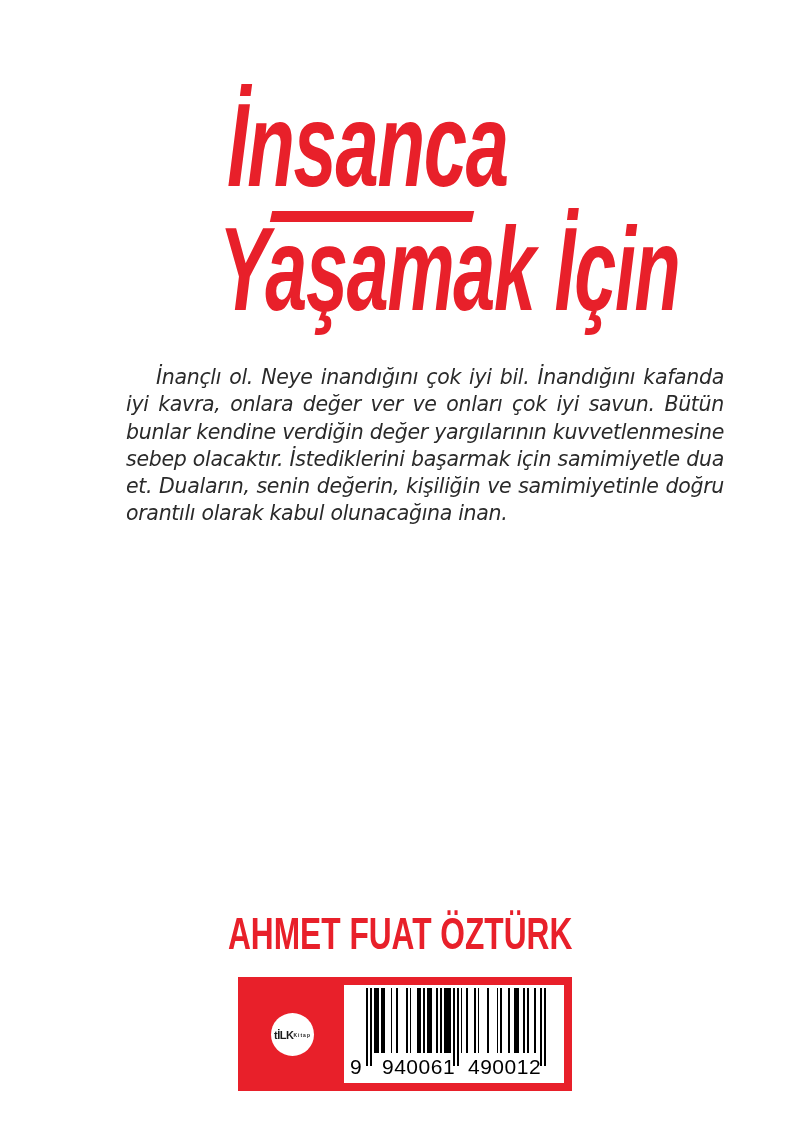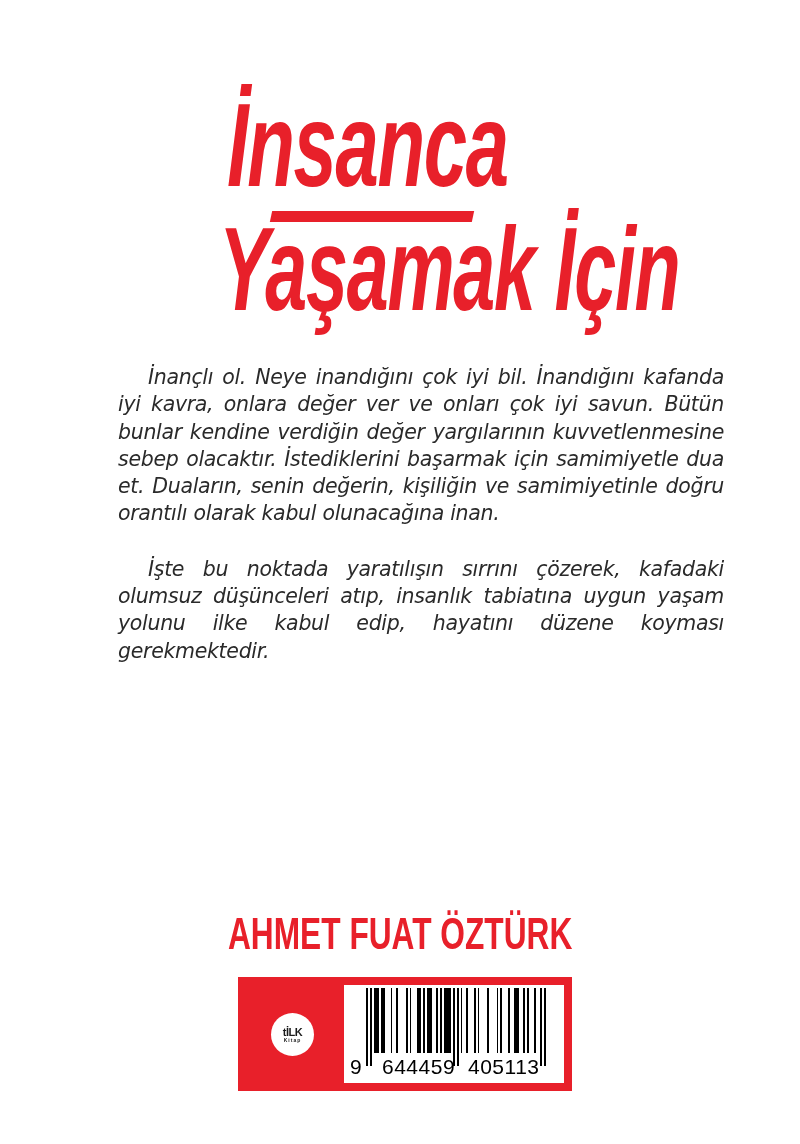--- a/index.html
+++ b/index.html
@@ -63,21 +63,21 @@
       font-family: "DejaVu Sans", sans-serif;
       font-style: italic;
       font-weight: 300;
       font-size: 20.5px;
       line-height: 27.3px;
       color: #2a2a2a;
       text-align: justify;
       letter-spacing: -0.3px;
     }
     .body-text p {
-      margin: 0 0 28px 8px;
+      margin: 0 0 28px 16px;
       text-indent: 30px;
     }
     .author {
       position: absolute;
       left: 0;
       top: 910px;
       width: 800px;
       text-align: center;
       font-family: "Liberation Sans", sans-serif;
       font-weight: bold;
@@ -101,21 +101,21 @@
     }
     .publisher-logo {
       position: absolute;
       left: 271px;
       top: 1013px;
       width: 43px;
       height: 43px;
       border-radius: 50%;
       background: #ffffff;
       display: flex;
-      flex-direction: column;
+      flex-direction: row;
       align-items: center;
       justify-content: center;
     }
     .logo-main {
       font-family: "Liberation Sans", sans-serif;
       font-weight: bold;
       font-size: 11px;
       line-height: 10px;
       color: #1a1a1a;
       letter-spacing: -0.5px;
@@ -189,21 +189,20 @@
 <body>
 
 <div class="title-block">
   <div class="title-line title-line-1">İnsanca</div>
   <div class="title-underline"></div>
   <div class="title-line title-line-2">Yaşamak İçin</div>
 </div>
 
 <div class="body-text">
   <p>İnançlı ol. Neye inandığını çok iyi bil. İnandığını kafanda iyi kavra, onlara değer ver ve onları çok iyi savun. Bütün bunlar kendine verdiğin değer yargılarının kuvvetlenmesine sebep olacaktır. İstediklerini başarmak için samimiyetle dua et. Duaların, senin değerin, kişiliğin ve samimiyetinle doğru orantılı olarak kabul olunacağına inan.</p>
-  <p>İşte bu noktada yaratılışın sırrını çözerek, kafadaki olumsuz düşünceleri atıp, insanlık tabiatına uygun yaşam yolunu ilke kabul edip, hayatını düzene koyması gerekmektedir.</p>
 </div>
 
 <div class="author">
   <span>AHMET FUAT ÖZTÜRK</span>
 </div>
 
 <div class="isbn-box"></div>
 
 <div class="publisher-logo">
   <div class="logo-main">tİLK</div>
@@ -267,16 +266,16 @@
       <div class="bar" style="width: 1.89474px;"></div>
       <div class="gap" style="width: 5.68421px;"></div>
       <div class="bar" style="width: 1.89474px;"></div>
       <div class="gap" style="width: 3.78947px;"></div>
       <div class="bar guard" style="width: 1.89474px;"></div>
       <div class="gap" style="width: 1.89474px;"></div>
       <div class="bar guard" style="width: 1.89474px;"></div>
     </div>
   <div class="barcode-digits">
     <span class="digit-lead">9</span>
-    <span class="digit-group-1">644459</span>
-    <span class="digit-group-2">405113</span>
+    <span class="digit-group-1">940061</span>
+    <span class="digit-group-2">490012</span>
   </div>
 </div>
 
 </body></html>

